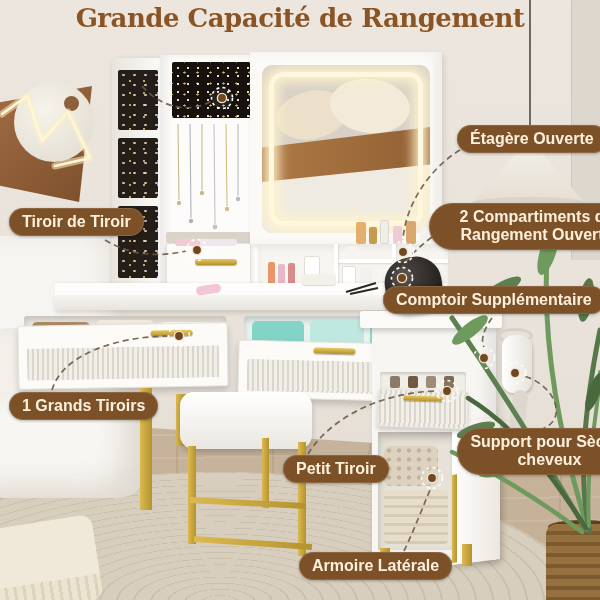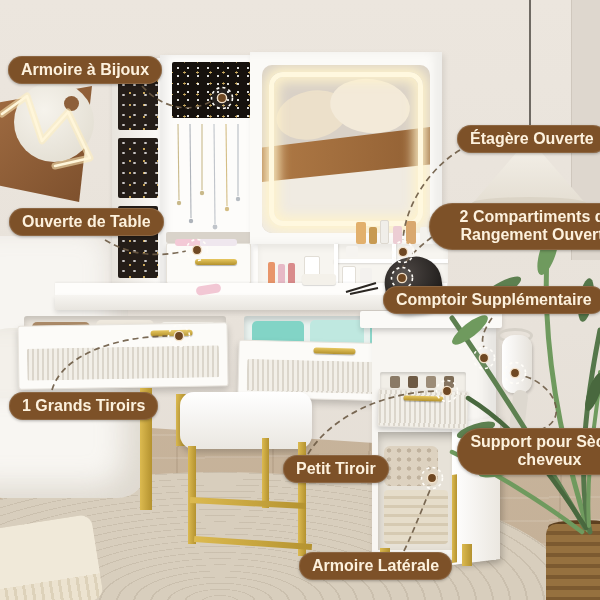--- a/index.html
+++ b/index.html
@@ -407,22 +407,22 @@
           <circle cx="447" cy="391" r="10.5" fill="rgba(255,255,255,.07)" stroke="#fffdf8" stroke-width="1.6" stroke-dasharray="3 3.2"></circle>
           <circle cx="447" cy="391" r="4.6" fill="#6f4823" stroke="#f3e2cb" stroke-width="1.4"></circle>
         </g>
       <g>
           <circle cx="432" cy="478" r="10.5" fill="rgba(255,255,255,.07)" stroke="#fffdf8" stroke-width="1.6" stroke-dasharray="3 3.2"></circle>
           <circle cx="432" cy="478" r="4.6" fill="#6f4823" stroke="#f3e2cb" stroke-width="1.4"></circle>
         </g>
     </g>
   </svg>
 
-  <div class="pill p-bijoux">Armoire à Bijoux</div>
+  <div class="title">Grande Capacité de Rangement</div>
   <div class="pill p-etagere">Étagère Ouverte</div>
-  <div class="pill p-tiroir-table">Ouverte de Table</div>
+  <div class="pill p-tiroir-table">Tiroir de Tiroir</div>
   <div class="pill wrap p-compartiments">2 Compartiments de Rangement Ouverts</div>
   <div class="pill p-comptoir">Comptoir Supplémentaire</div>
   <div class="pill p-grands">1 Grands Tiroirs</div>
   <div class="pill wrap p-support">Support pour Sèche-cheveux</div>
   <div class="pill p-petit">Petit Tiroir</div>
   <div class="pill p-laterale">Armoire Latérale</div>
 </div>
 
 </body></html>

